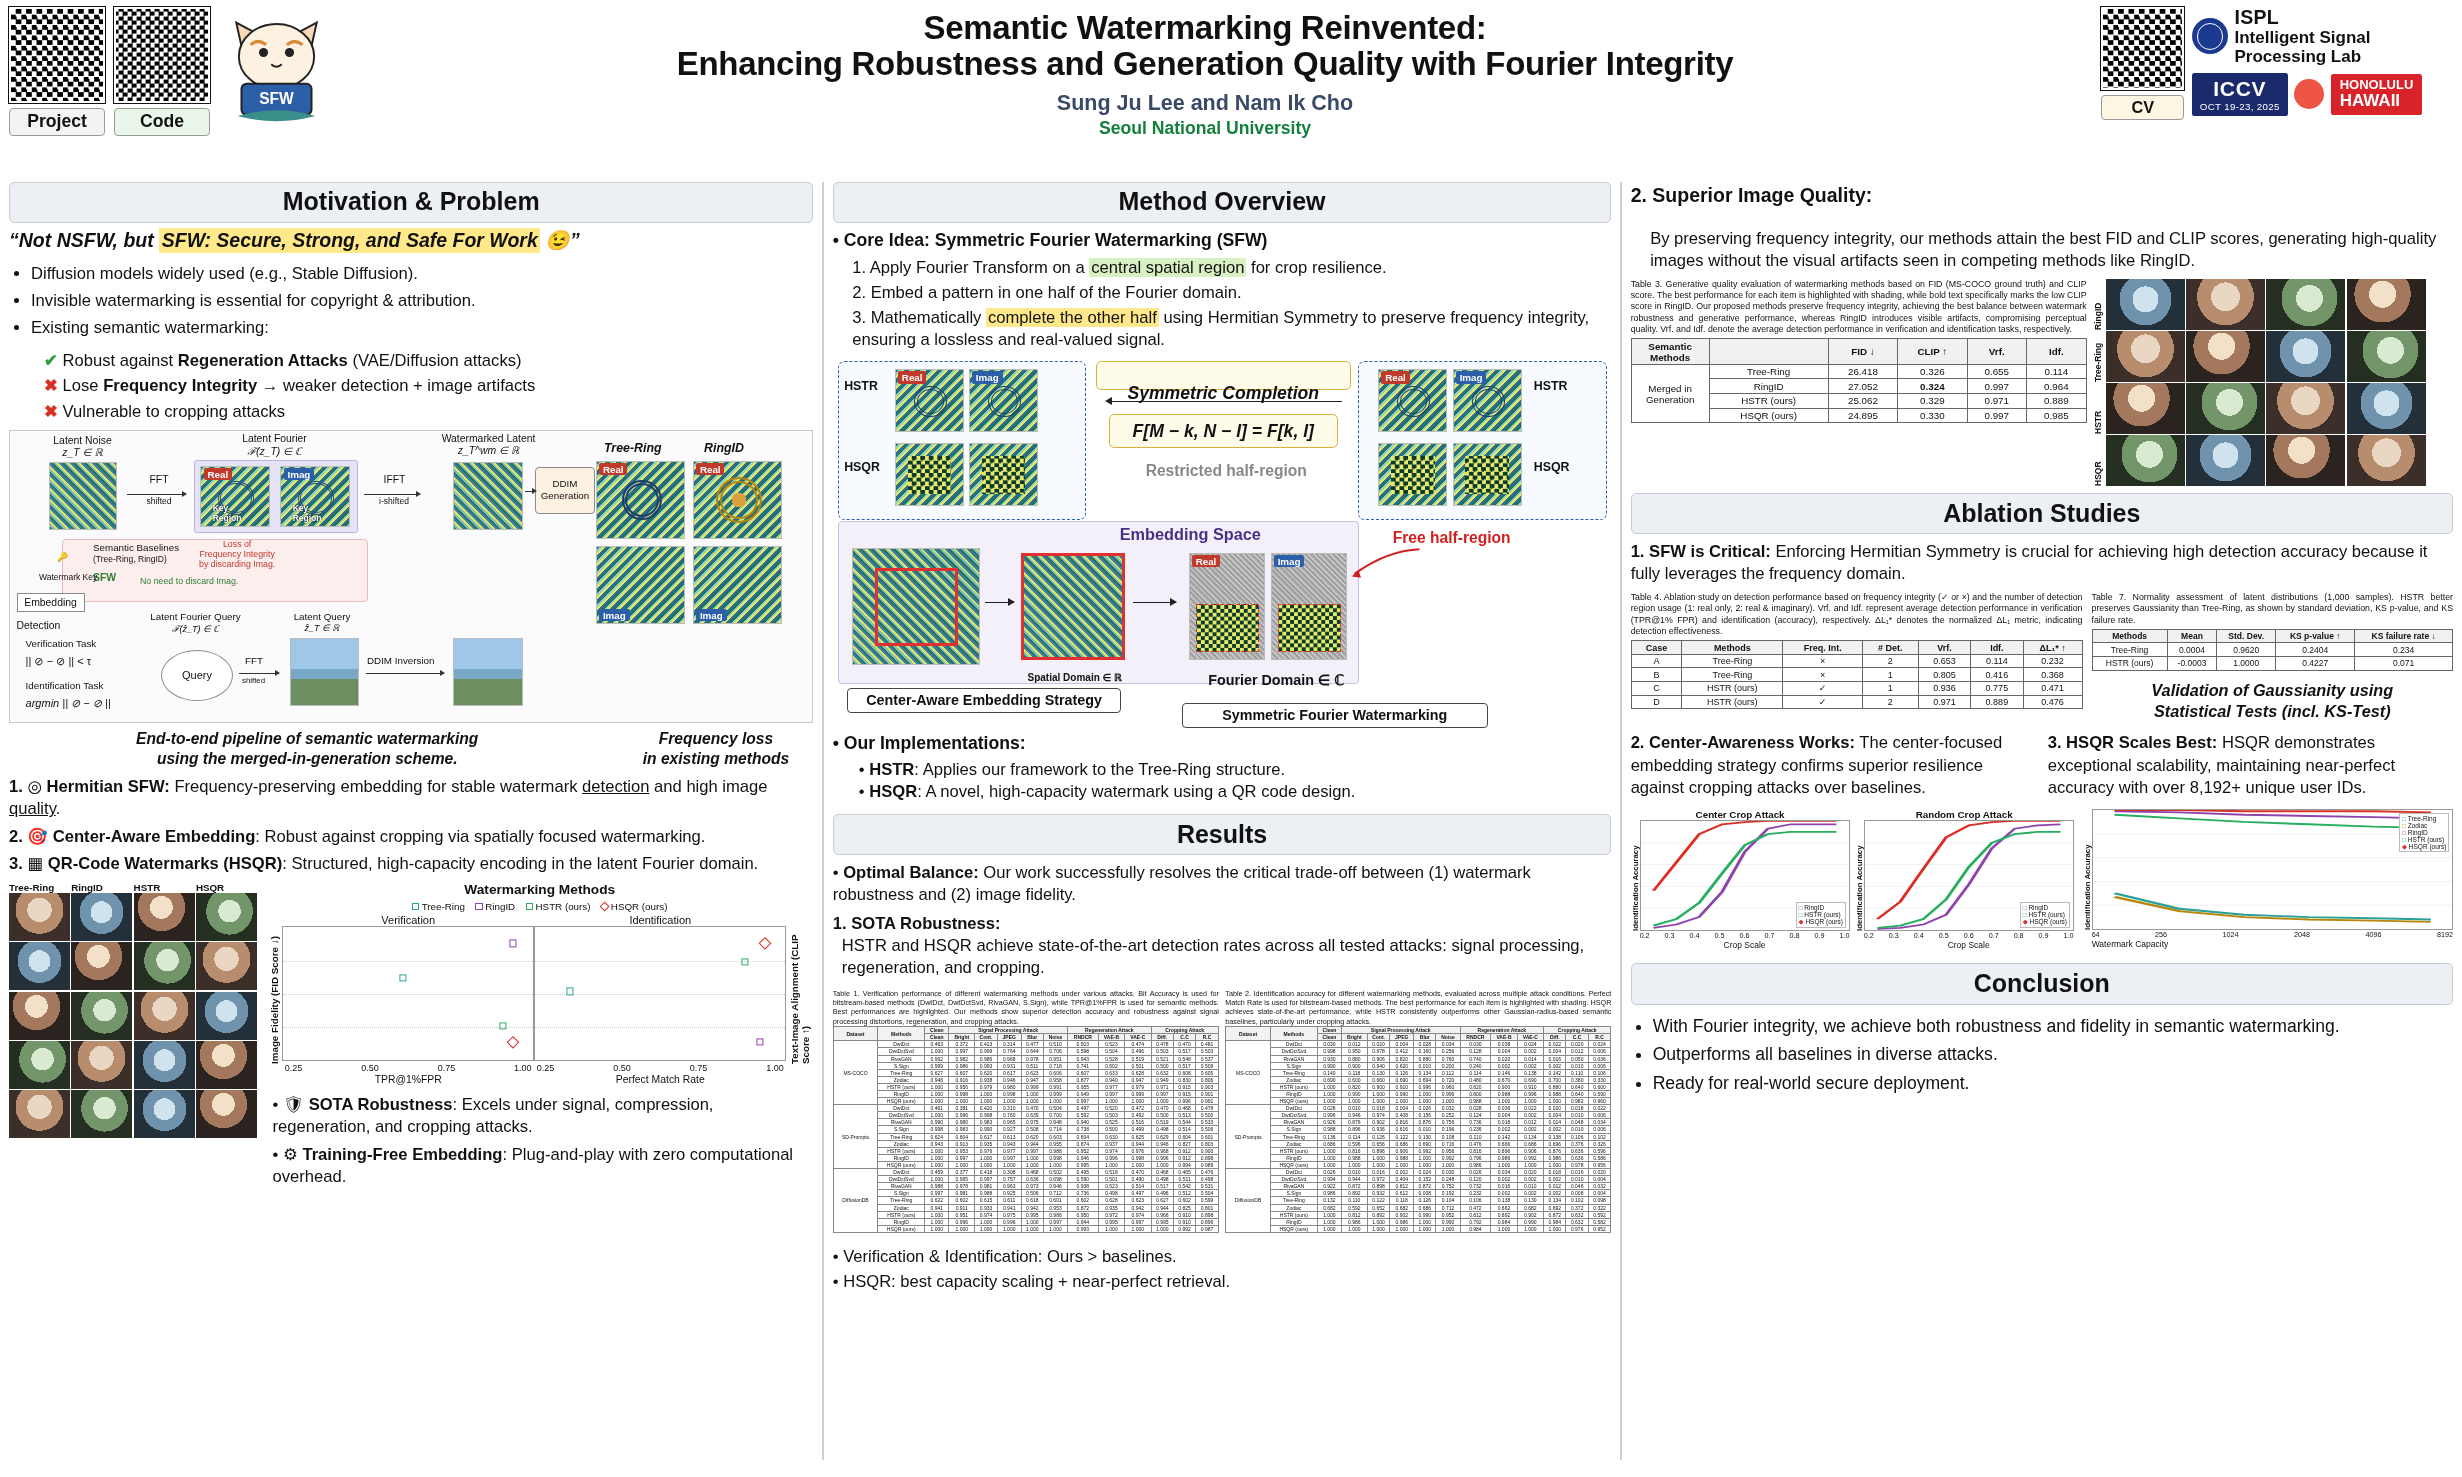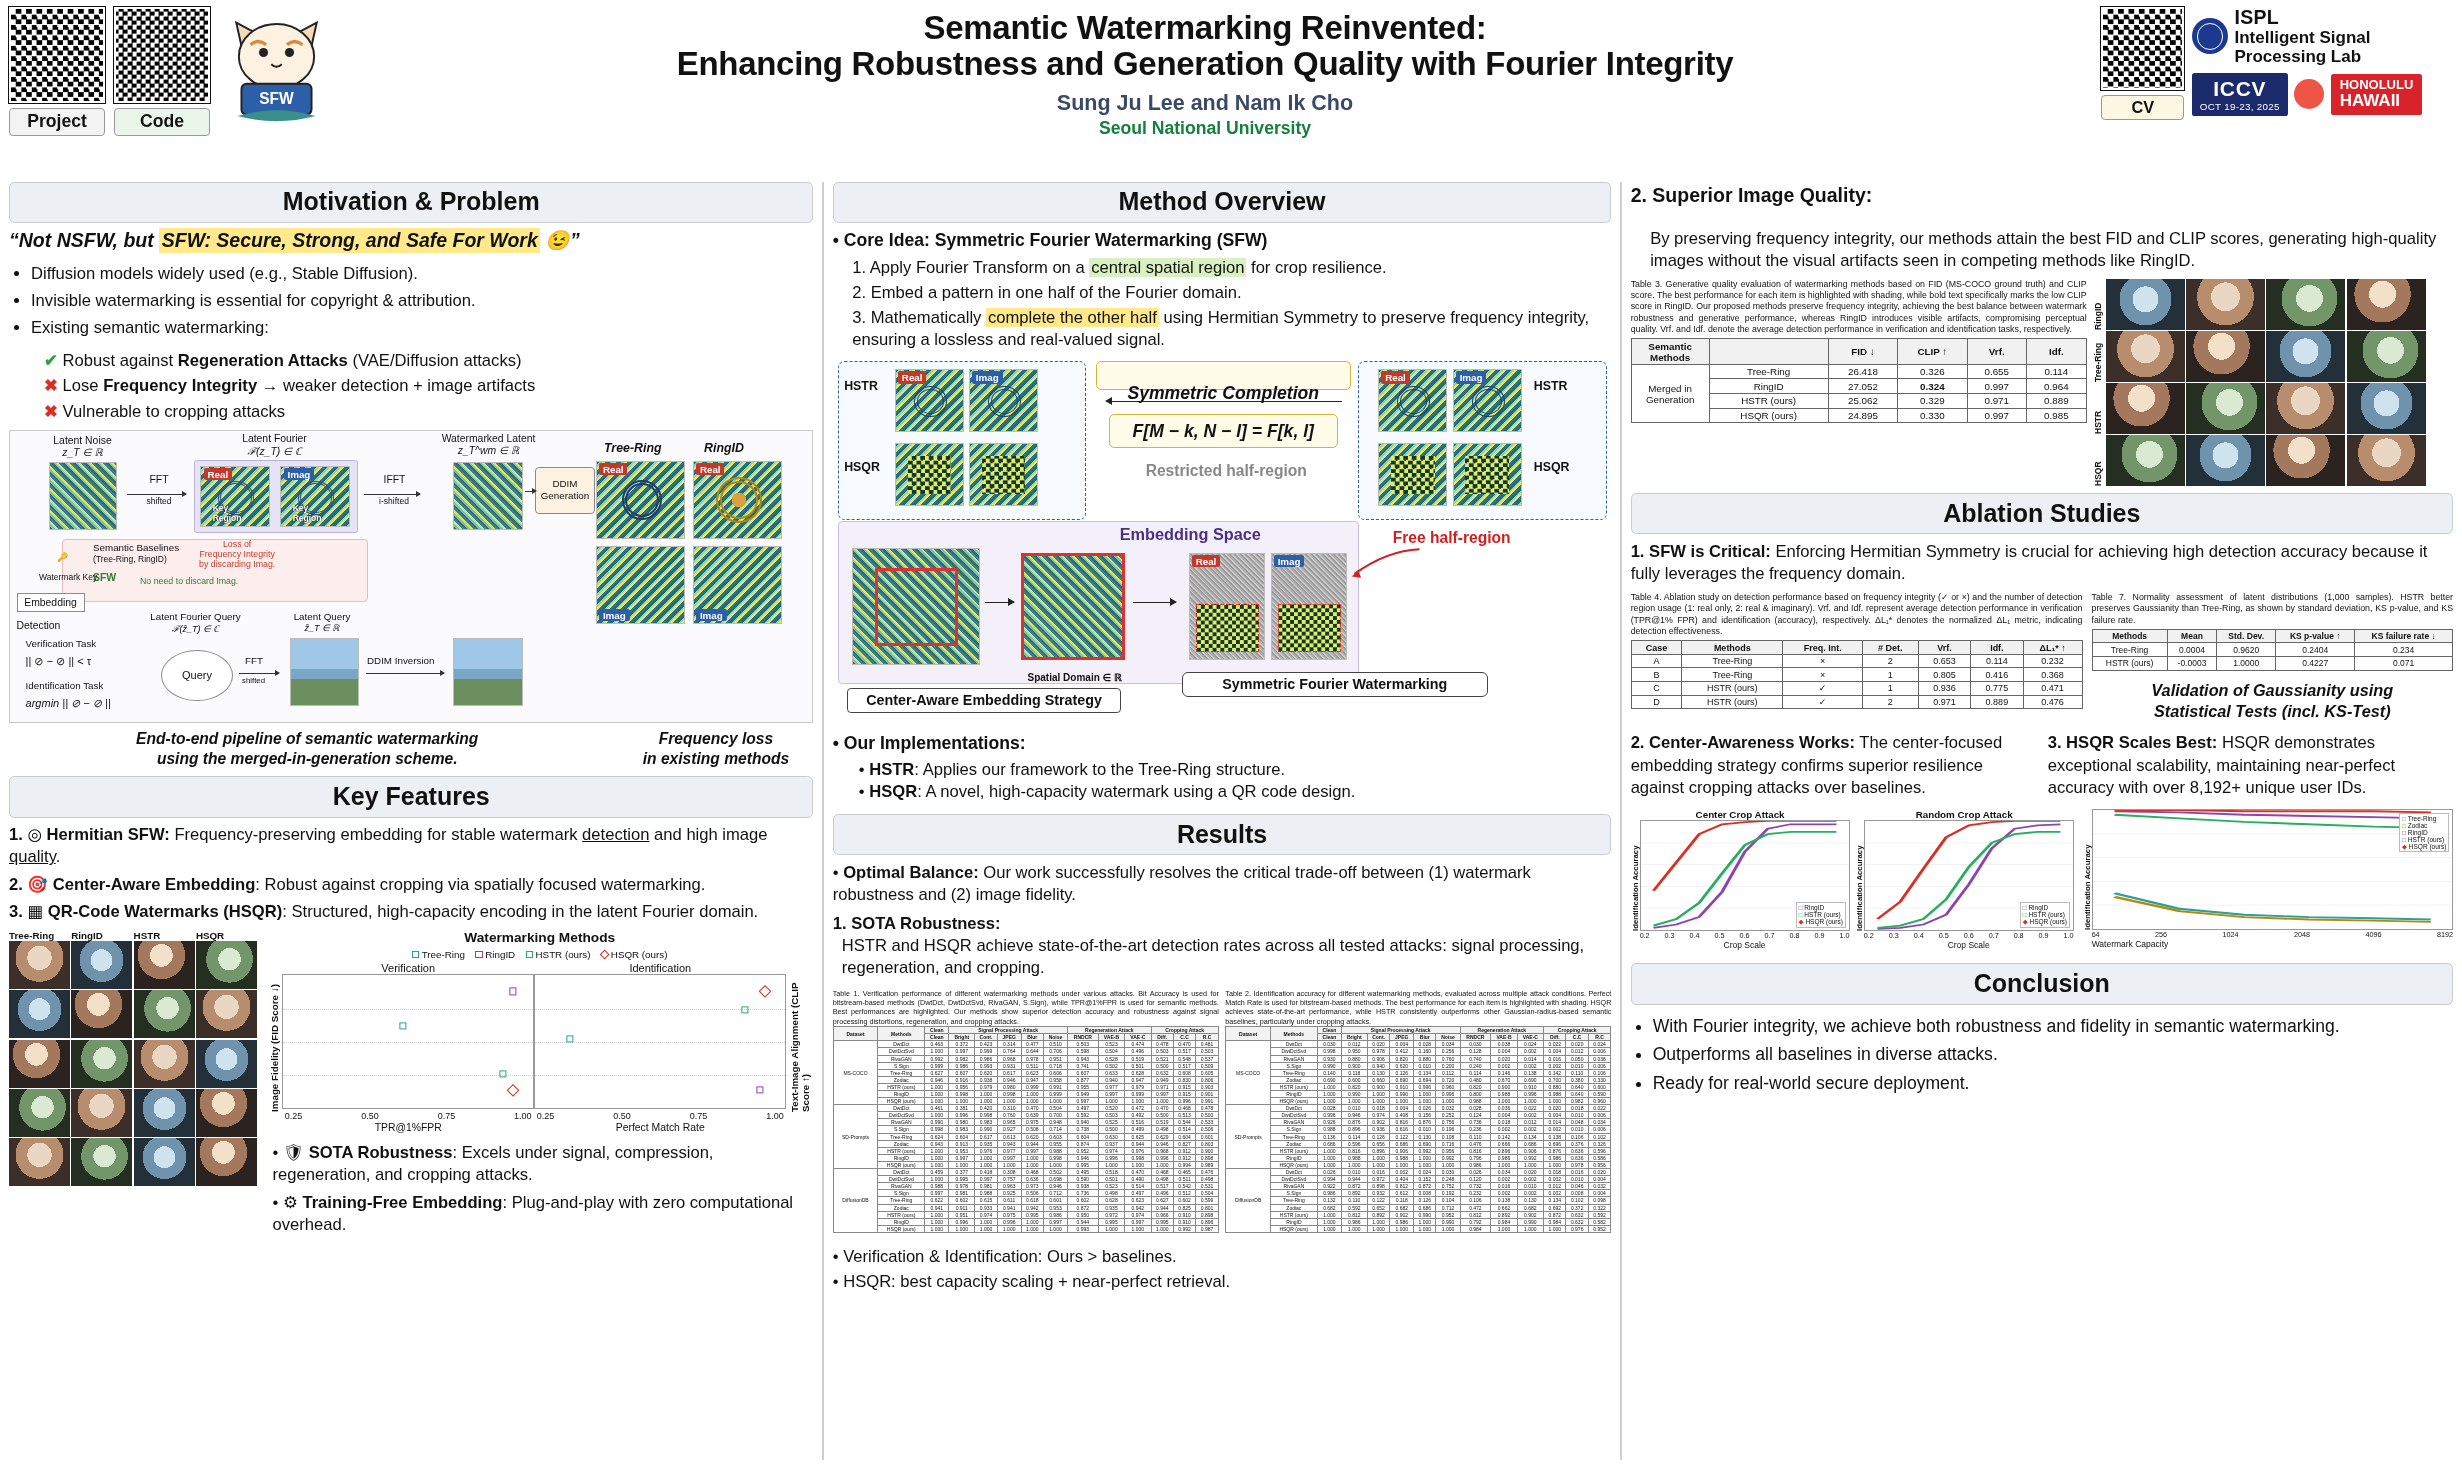--- a/index.html
+++ b/index.html
@@ -335,21 +335,20 @@
         <div class="caption" style="flex:1;">
           <div>End-to-end pipeline of semantic watermarking</div>
           <div>using the merged-in-generation scheme.</div>
         </div>
         <div class="caption" style="width:195px;">
           <div>Frequency loss</div>
           <div>in existing methods</div>
         </div>
       </div>
 
-      <div class="sec-title">Key Features</div>
 
       <div class="body-txt">
         <div style="margin-bottom:5.2px;">
           <span class="bold">1.</span>
           <span>◎</span>
           <span class="bold">Hermitian SFW:</span><span> Frequency-preserving embedding for stable watermark </span><u>detection</u><span> and high image </span><u>quality</u><span>.</span>
         </div>
         <div style="margin-bottom:5.2px;">
           <span class="bold">2.</span>
           <span>🎯</span>
@@ -561,21 +560,21 @@
         </div>
         <div style="position:absolute;left:362px;top:314px;width:163px;text-align:center;font-size:14.3px;font-weight:700;">Fourier Domain ∈ ℂ</div>
 
         <div style="position:absolute;left:560px;top:171px;font-size:15.6px;font-weight:700;color:#d21f1f;">Free half-region</div>
         <svg style="position:absolute;left:515px;top:186px;" width="78" height="39" viewBox="0 0 120 60">
           <path d="M110 8 Q60 10 10 46" stroke="#d21f1f" stroke-width="3" fill="none"></path>
           <path d="M16 40 L6 50 L20 52 Z" fill="#d21f1f"></path>
         </svg>
 
         <div class="solidbox" style="position:absolute;left:14.3px;top:330px;width:274px;height:25px;display:flex;align-items:center;justify-content:center;font-size:14.3px;font-weight:700;">Center-Aware Embedding Strategy</div>
-        <div class="solidbox" style="position:absolute;left:349px;top:314px;width:306px;height:25px;display:flex;align-items:center;justify-content:center;font-size:14.3px;font-weight:700;border-radius:6px;">Symmetric Fourier Watermarking</div>
+        <div class="solidbox" style="position:absolute;left:349px;top:345px;width:306px;height:25px;display:flex;align-items:center;justify-content:center;font-size:14.3px;font-weight:700;">Symmetric Fourier Watermarking</div>
       </div>
 
       <div class="body-txt" style="margin-top:15.6px;">
         <div style="font-weight:700;font-size:17.6px;">• <span>Our Implementations:</span></div>
         <div style="padding-left:26px;margin-top:3.9px;">
           <div>• <span class="bold">HSTR</span><span>: Applies our framework to the Tree-Ring structure.</span></div>
           <div>• <span class="bold">HSQR</span><span>: A novel, high-capacity watermark using a QR code design.</span></div>
         </div>
       </div>
 

